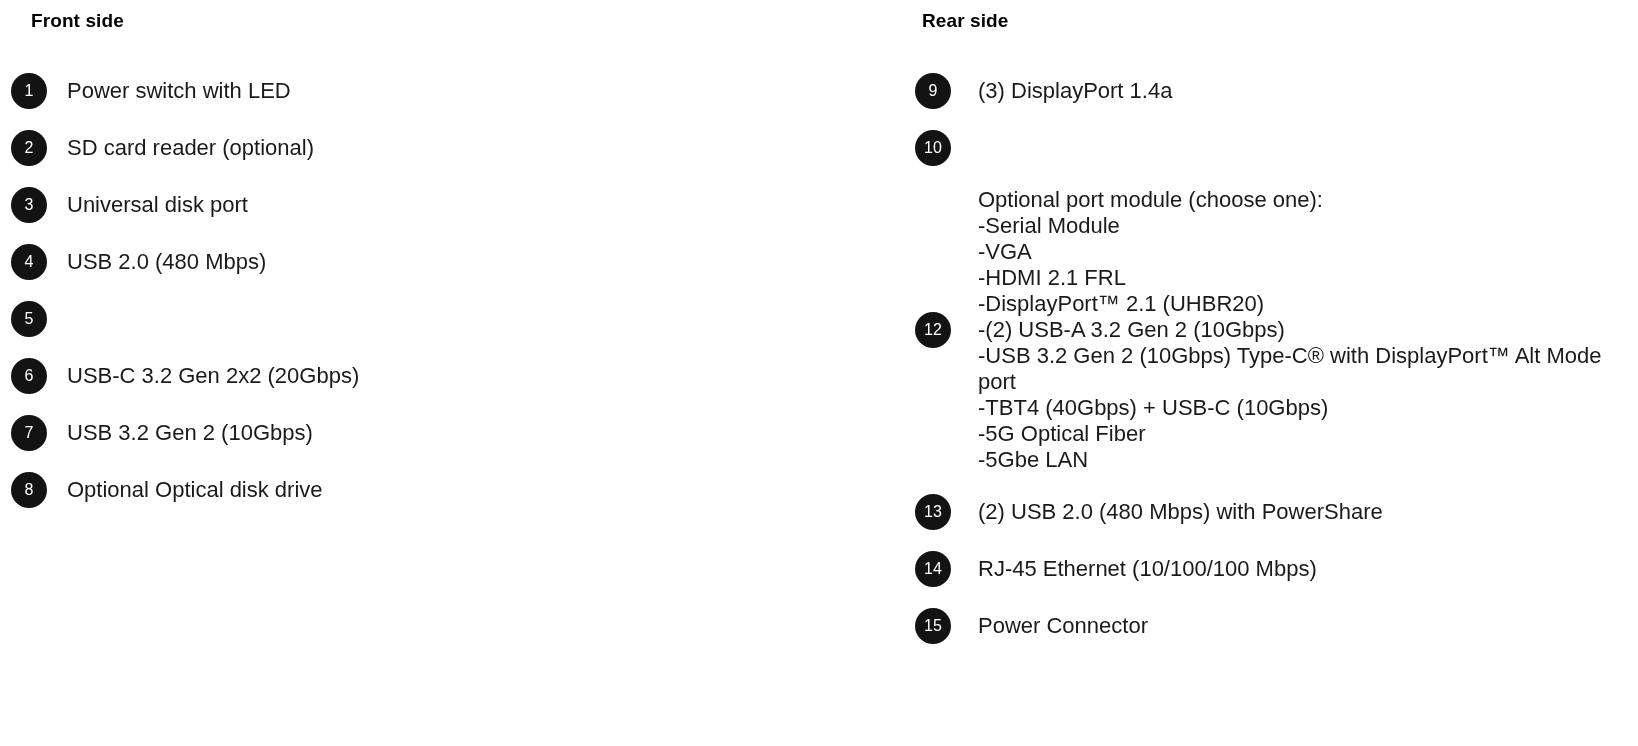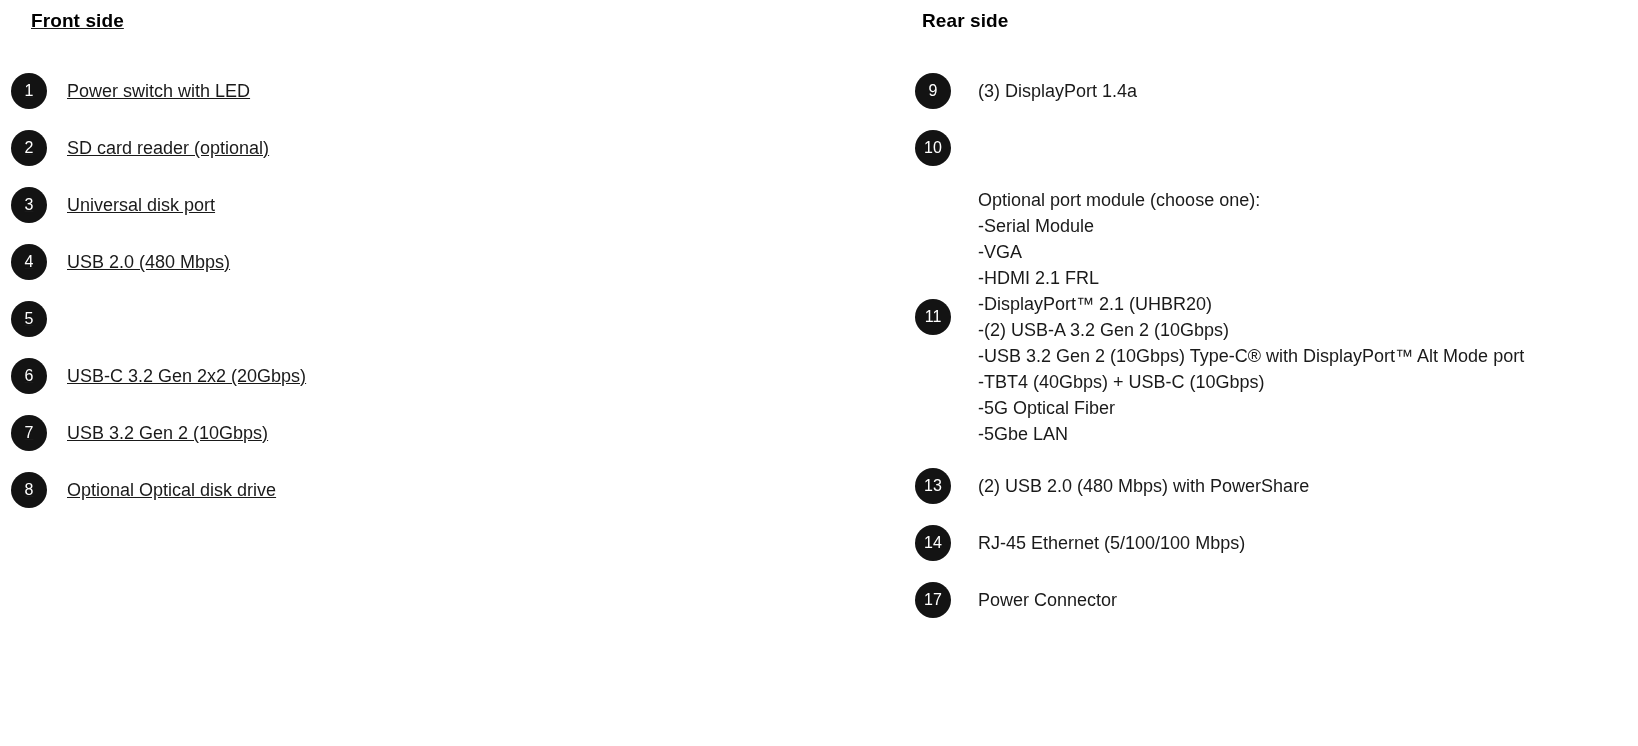--- a/index.html
+++ b/index.html
@@ -16,21 +16,21 @@
   }
   .page {
     position: relative;
     width: 1638px;
     height: 746px;
   }
   .column {
     position: absolute;
     top: 0;
   }
-  .col-front { left: 0px; width: 900px; text-decoration: underline; }
+  .col-front { left: 0px; width: 900px; }
   .col-rear  { left: 915px; width: 723px; }
 
   .col-heading {
     font-size: 19px;
     font-weight: bold;
     color: #000000;
     margin: 0;
     padding: 10px 0 0 0;
     letter-spacing: 0.1px;
   }
@@ -53,21 +53,21 @@
     height: 36px;
     border-radius: 50%;
     background: #131313;
     color: #ffffff;
     font-size: 16px;
     line-height: 36px;
     text-align: center;
     font-family: "Liberation Sans", sans-serif;
   }
   .item-text {
-    font-size: 18px;
+    font-size: 22px;
     line-height: 26px;
     color: #1a1a1a;
     white-space: pre-line;
   }
 
   
   .col-front .item { margin-bottom: 21px; }
   .col-front .badge { margin-left: 11px; }
   .col-front .item-text { margin-left: 20px; padding-top: 5px; }
 
@@ -141,45 +141,45 @@
       <li class="item first-rear">
         <span class="badge">9</span>
         <span class="item-text">(3) DisplayPort 1.4a</span>
       </li>
 
       <li class="item">
         <span class="badge">10</span>
       </li>
 
       <li class="item block">
-        <span class="badge">11</span>
+        <span class="badge">12</span>
         <span class="item-text">Optional port module (choose one):
 -Serial Module
 -VGA
 -HDMI 2.1 FRL
 -DisplayPort™ 2.1 (UHBR20)
 -(2) USB-A 3.2 Gen 2 (10Gbps)
 -USB 3.2 Gen 2 (10Gbps) Type-C® with DisplayPort™ Alt Mode port
 -TBT4 (40Gbps) + USB-C (10Gbps)
 -5G Optical Fiber
 -5Gbe LAN</span>
       </li>
 
 
       <li class="item">
         <span class="badge">13</span>
         <span class="item-text">(2) USB 2.0 (480 Mbps) with PowerShare</span>
       </li>
 
       <li class="item">
         <span class="badge">14</span>
-        <span class="item-text">RJ-45 Ethernet (5/100/100 Mbps)</span>
+        <span class="item-text">RJ-45 Ethernet (10/100/100 Mbps)</span>
       </li>
 
       <li class="item">
-        <span class="badge">17</span>
+        <span class="badge">15</span>
         <span class="item-text">Power Connector</span>
       </li>
 
     </ul>
   </div>
 
 </div>
 
 </body></html>

